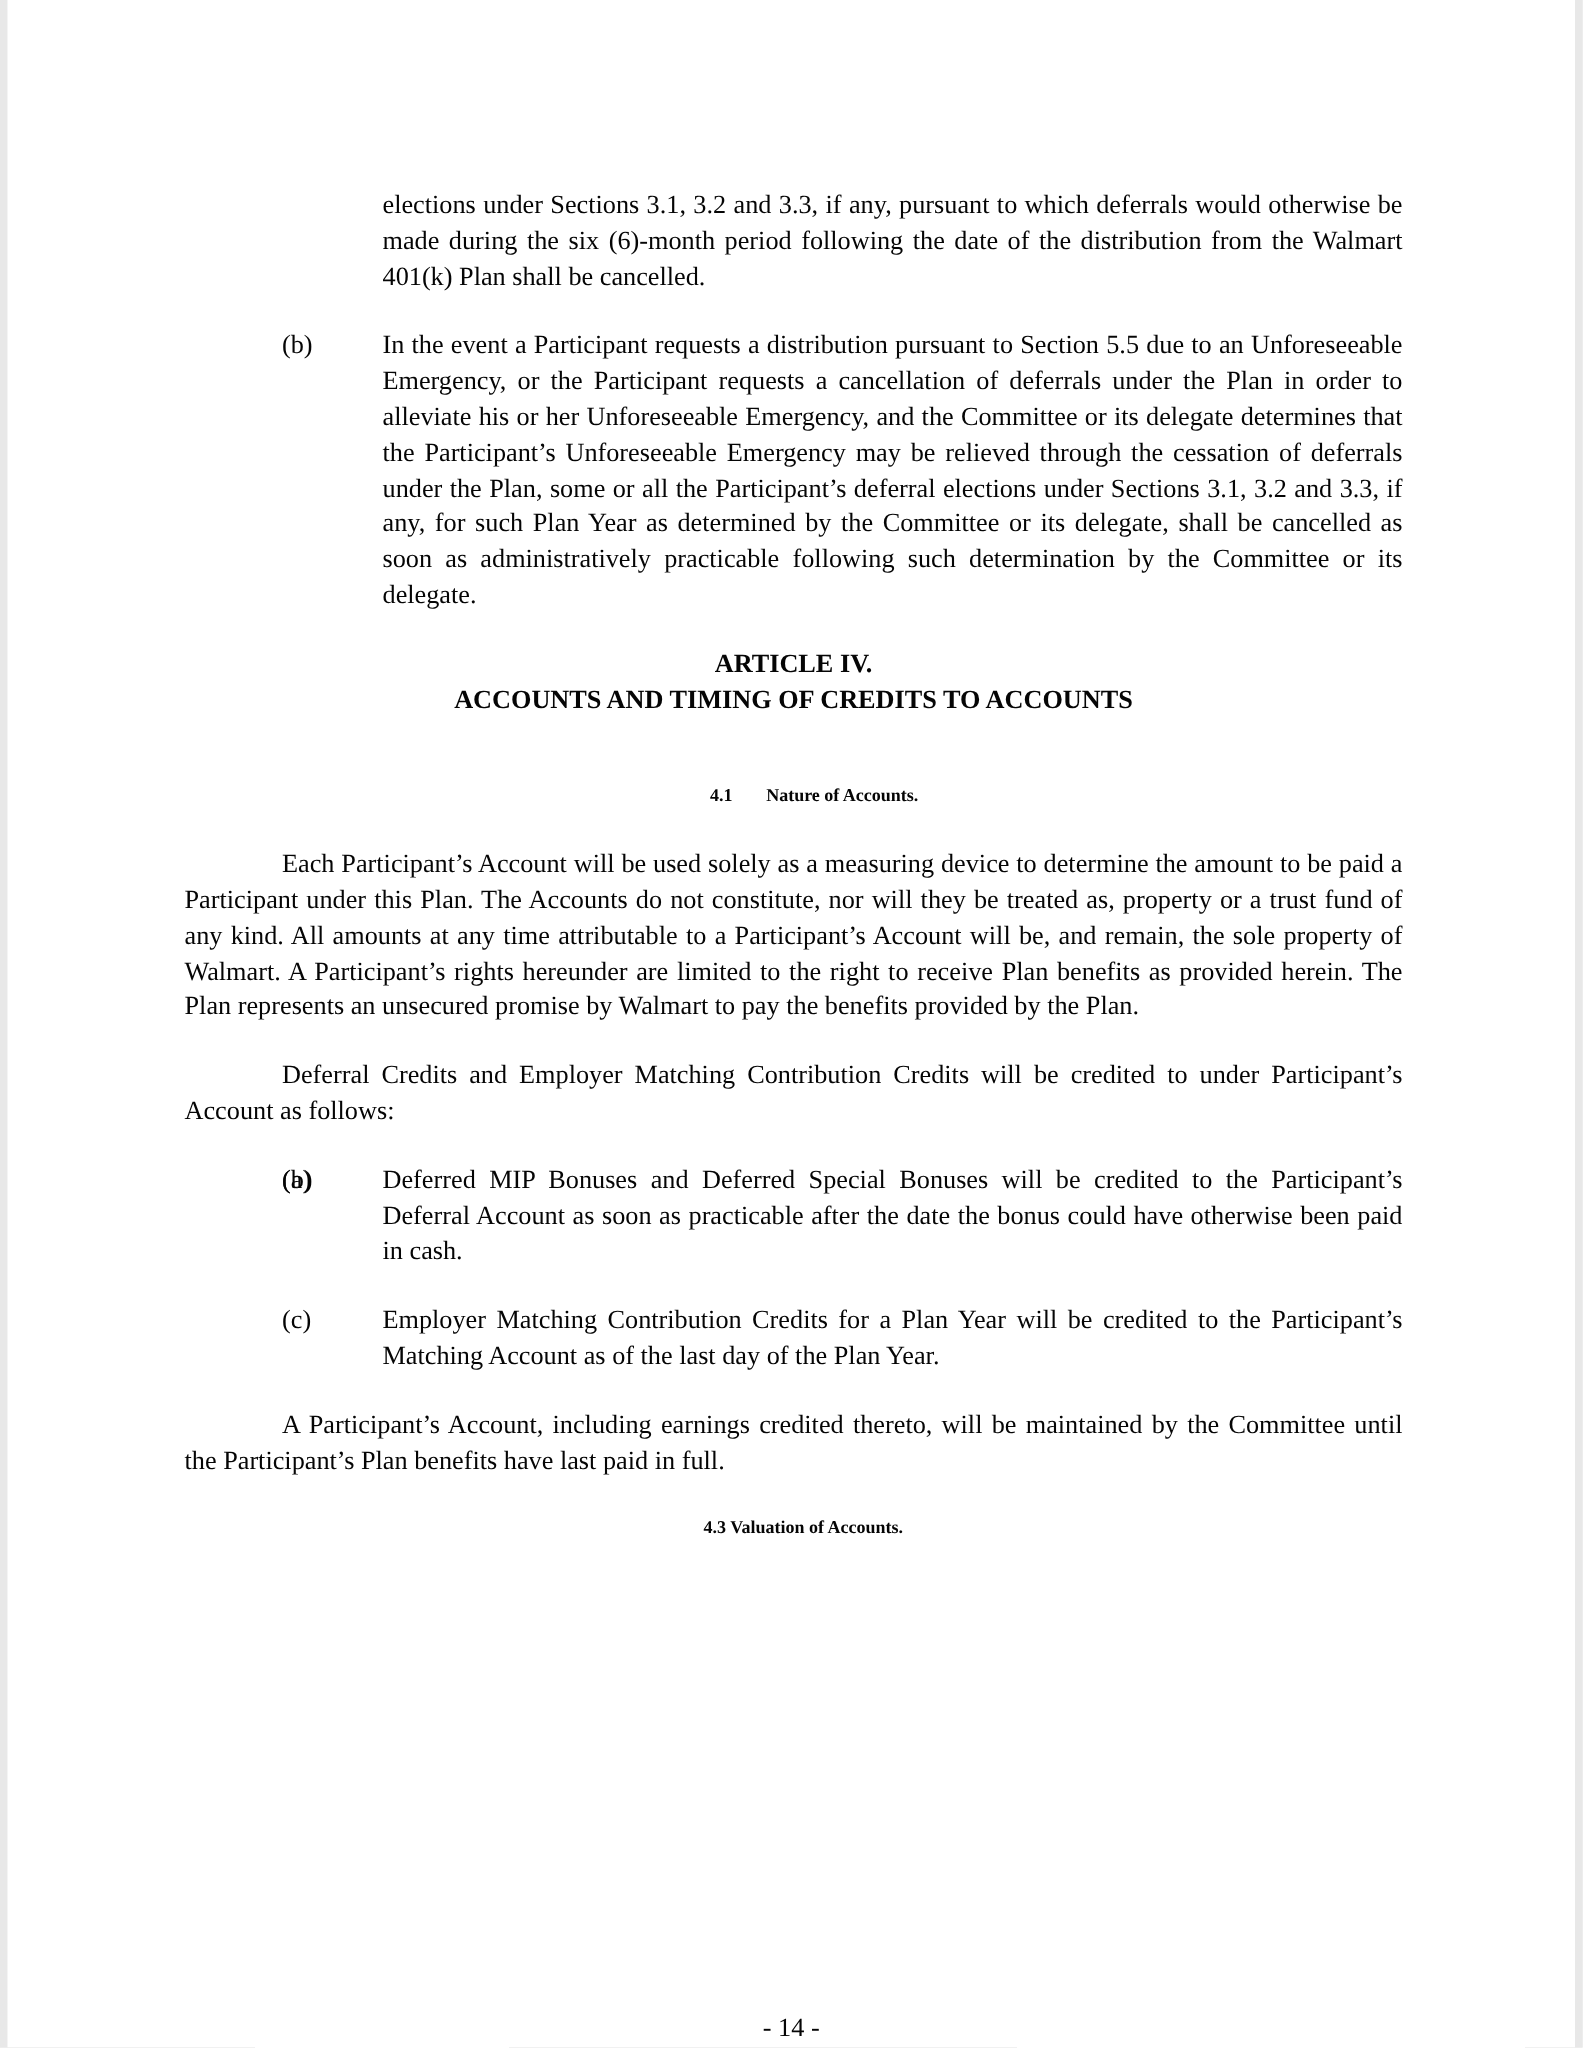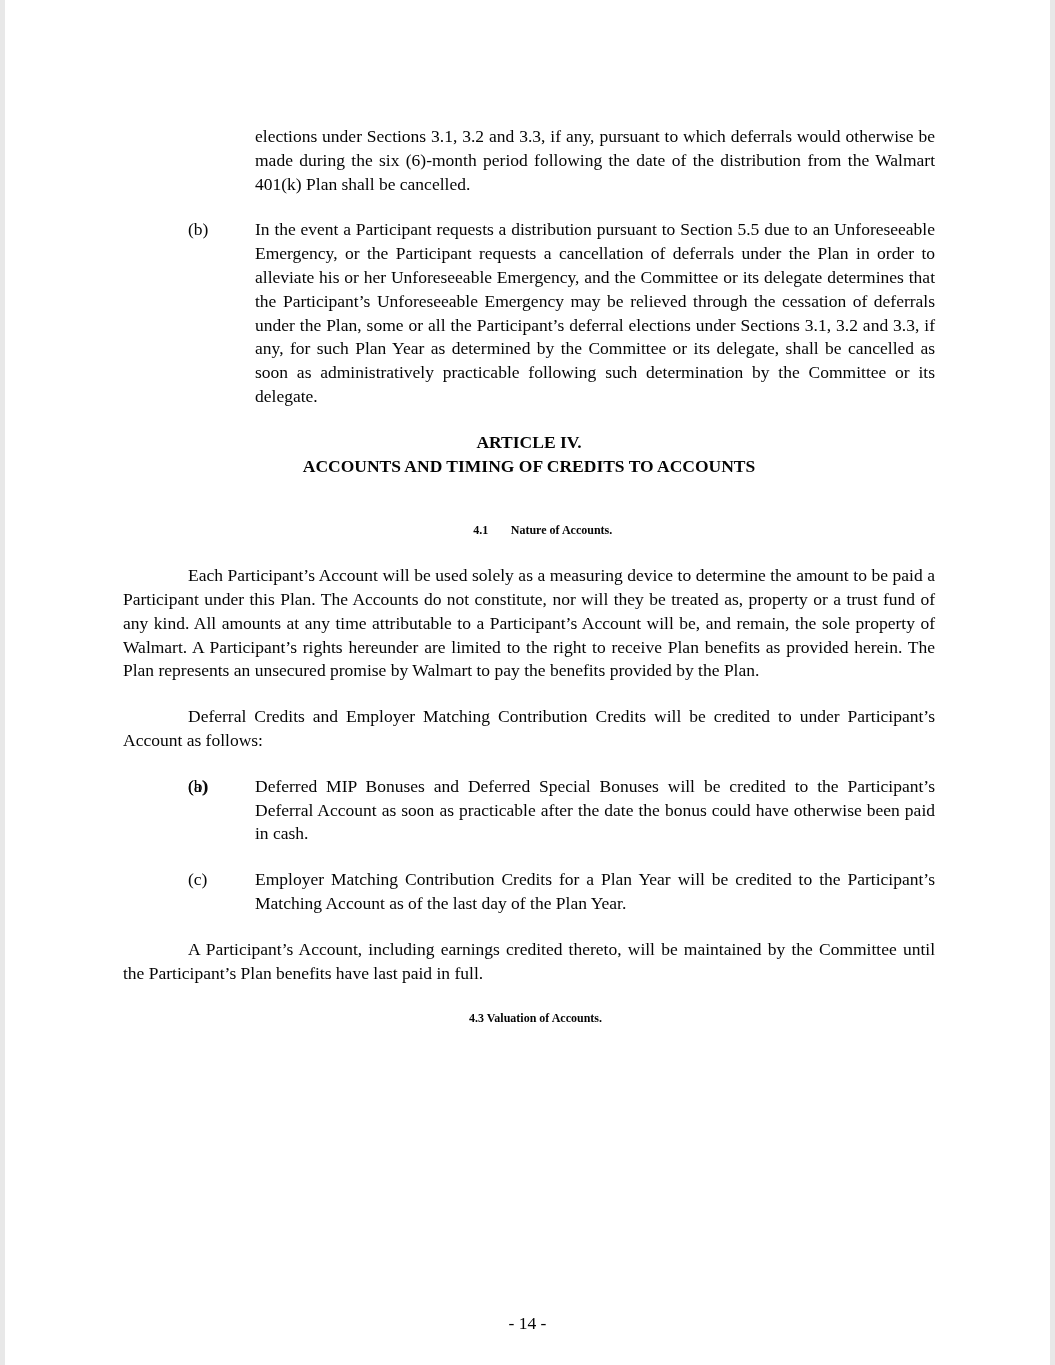--- a/index.html
+++ b/index.html
@@ -67,21 +67,21 @@
   }
   .sec-heading.tabbed .sec-num {
     display: inline-block;
     width: 60px;
   }
   .sec-heading.inline-num {
     padding-left: 13px;
   }
   .page-footer {
     position: absolute;
-    top: 1312px;
+    top: 1340px;
     left: 0;
     width: 100%;
     text-align: center;
   }
 </style>
 </head>
 <body>
 
 <div class="page">
   <div class="content">

